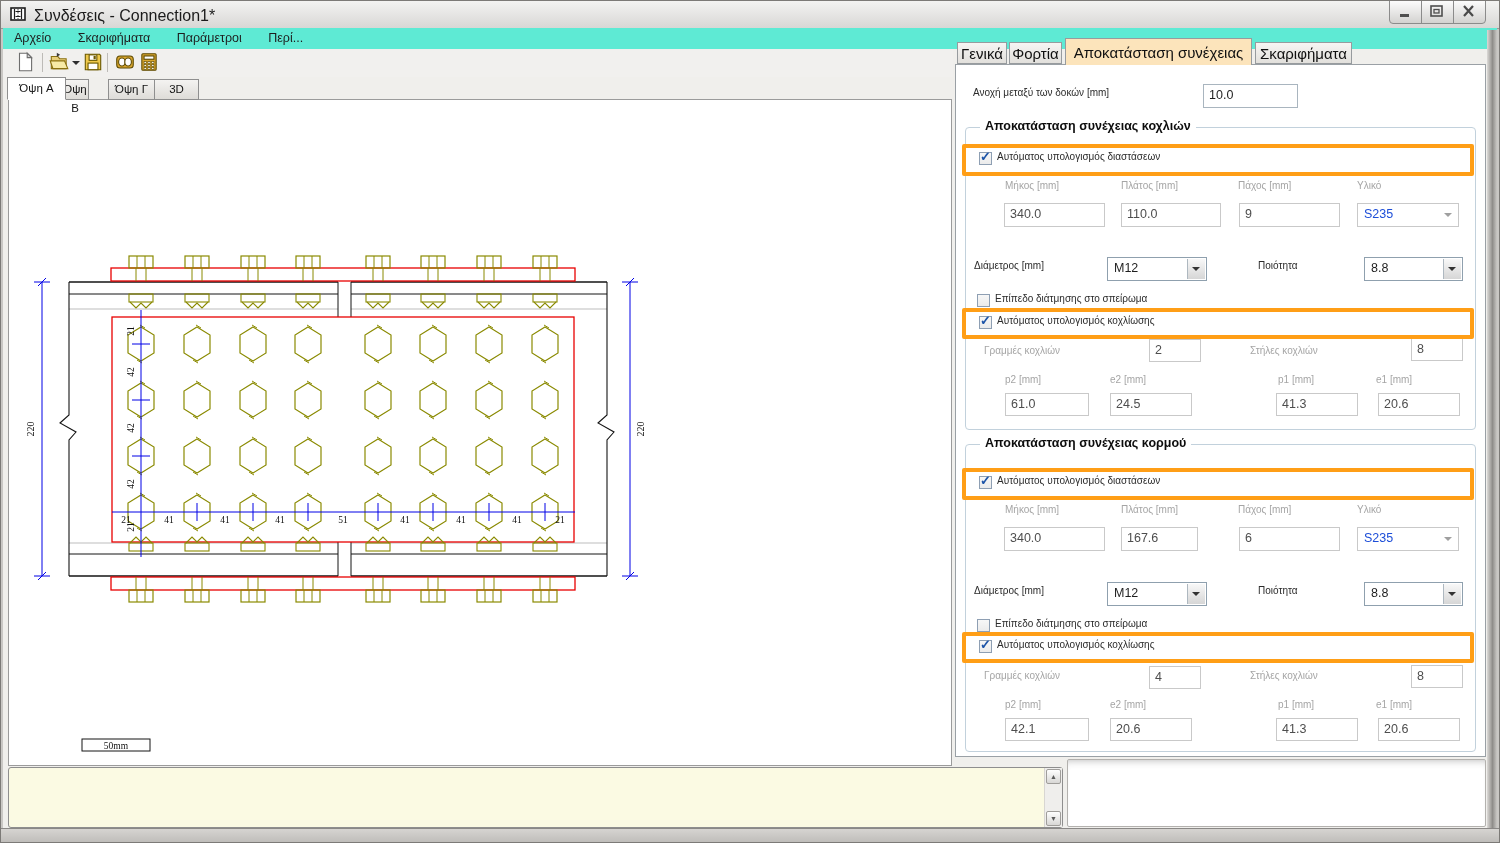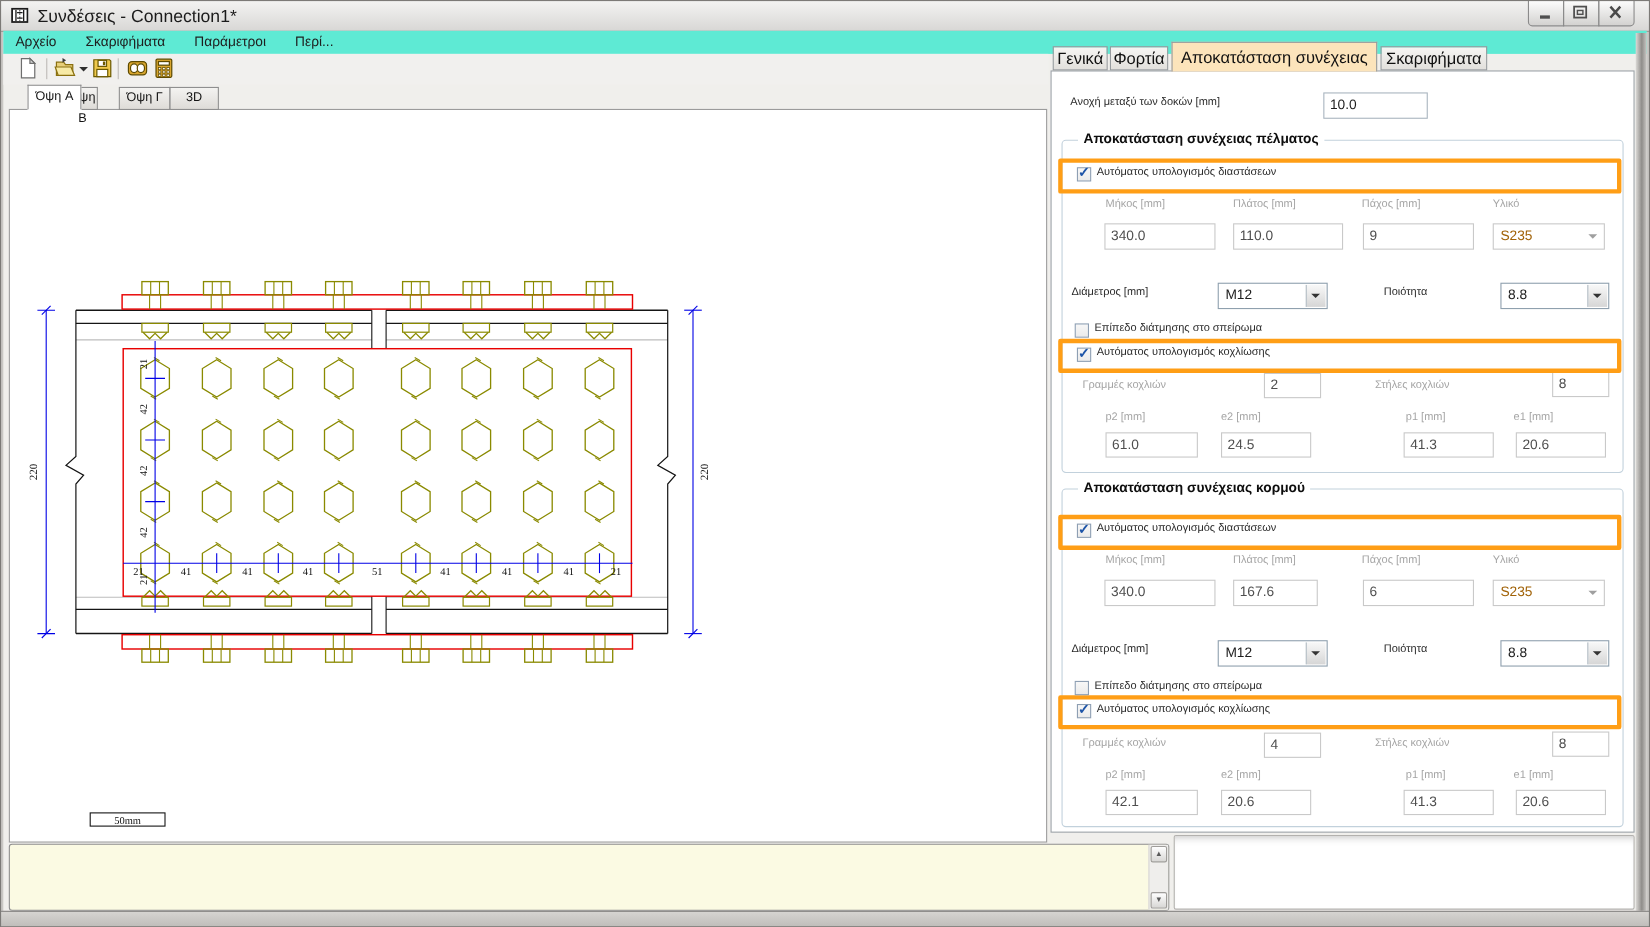--- a/index.html
+++ b/index.html
@@ -65,21 +65,21 @@
       font-size:12.5px;color:#4e4e4e;padding:3px 5px;white-space:nowrap;overflow:hidden;z-index:2}
   .tb.en{border-color:#a9b5bf;color:#1e1e1e}
   .tb.sm{height:23px}
   .combo{position:absolute;box-sizing:border-box;height:24px;background:#fff;border:1px solid #8fa0ae;
          font-size:12.5px;color:#1e1e1e;z-index:2}
   .combo .t{position:absolute;left:6px;top:3px;white-space:nowrap}
   .combo .btn{position:absolute;right:1px;top:1px;bottom:1px;width:17px;
               background:linear-gradient(#f8f8f8,#d6d6d6);border-left:1px solid #aeb8c0}
   .arr{position:absolute;left:4px;top:8px;width:0;height:0;border-left:4px solid transparent;
        border-right:4px solid transparent;border-top:4px solid #333}
-  .combo.dis{border-color:#c9c9c9;color:#a16207}
+  .combo.dis{border-color:#c9c9c9;color:#1d4ed8}
   .combo.dis .btn{background:none;border-left:none}
   .combo.dis .arr{border-top-color:#9f9f9f}
   .cb{position:absolute;width:13px;height:13px;background:linear-gradient(#f7f7f7,#ebebeb);
       border:1px solid #8e9fb3;box-sizing:border-box;z-index:6}
   .cb i{position:absolute;left:0;top:-4px;font-style:normal;font-size:13px;font-weight:bold;color:#1e55a8}
   .orange{position:absolute;border:4px solid #ff9e16;border-radius:2px;pointer-events:none;z-index:5}
 </style>
 </head>
 <body>
 
@@ -166,21 +166,21 @@
           <rect x="9" y="12.2" width="2" height="1.8"></rect>
           <rect x="12.5" y="12.2" width="2" height="1.8"></rect>
         <rect x="5.5" y="14.9" width="2" height="1.8"></rect>
           <rect x="9" y="14.9" width="2" height="1.8"></rect>
           <rect x="12.5" y="14.9" width="2" height="1.8"></rect>
       </g>
       </svg>
   </span>
 </div>
 
-<div class="vtab sel" style="left:25px;top:77px;width:49px;height:23px;line-height:21px">Όψη A</div>
+<div class="vtab sel" style="left:7px;top:77px;width:59px;height:23px;line-height:21px">Όψη A</div>
 <div class="vtab" style="left:61px;top:79px;width:28px;height:21px;line-height:19px">Όψη B</div>
 <div class="vtab" style="left:108px;top:79px;width:47px;height:21px;line-height:19px">Όψη Γ</div>
 <div class="vtab" style="left:154px;top:79px;width:45px;height:21px;line-height:19px">3D</div>
 
 <div class="drawpanel">
   <svg id="cad" width="942" height="665" viewBox="9 100 942 665">
       <line x1="69" y1="282" x2="338" y2="282" stroke="#151515" stroke-width="1.4"></line>
       <line x1="351" y1="282" x2="607" y2="282" stroke="#151515" stroke-width="1.4"></line>
       <line x1="69" y1="294" x2="338" y2="294" stroke="#151515" stroke-width="1"></line>
       <line x1="351" y1="294" x2="607" y2="294" stroke="#151515" stroke-width="1"></line>
@@ -467,21 +467,21 @@
   <div class="ptab" style="left:2px;width:50px">Γενικά</div>
   <div class="ptab" style="left:54px;width:53px">Φορτία</div>
   <div class="ptab sel" style="left:110px;width:187px">Αποκατάσταση συνέχειας</div>
   <div class="ptab" style="left:300px;width:97px">Σκαριφήματα</div>
   <div class="pcontent"></div>
 
   <span class="lbl dk" style="left:18px;top:49px">Ανοχή μεταξύ των δοκών [mm]</span>
   <div class="tb en" style="left:248px;top:46px;width:95px">10.0</div>
 
   <div class="grp" style="top:89px;height:301px"></div>
-  <span class="grp-title" style="top:81px">Αποκατάσταση συνέχειας πέλματος</span>
+  <span class="grp-title" style="top:81px">Αποκατάσταση συνέχειας κοχλιών</span>
 
   <div class="orange" style="left:7px;top:106px;width:504px;height:24px"></div>
   <span class="cb" style="left:24px;top:114px">
       <i>✓</i>
     </span>
   <span class="lbl dk" style="left:42px;top:113px">Αυτόματος υπολογισμός διαστάσεων</span>
 
   <span class="lbl" style="left:50px;top:142px">Μήκος [mm]</span>
   <span class="lbl" style="left:166px;top:142px">Πλάτος [mm]</span>
   <span class="lbl" style="left:283px;top:142px">Πάχος [mm]</span>

